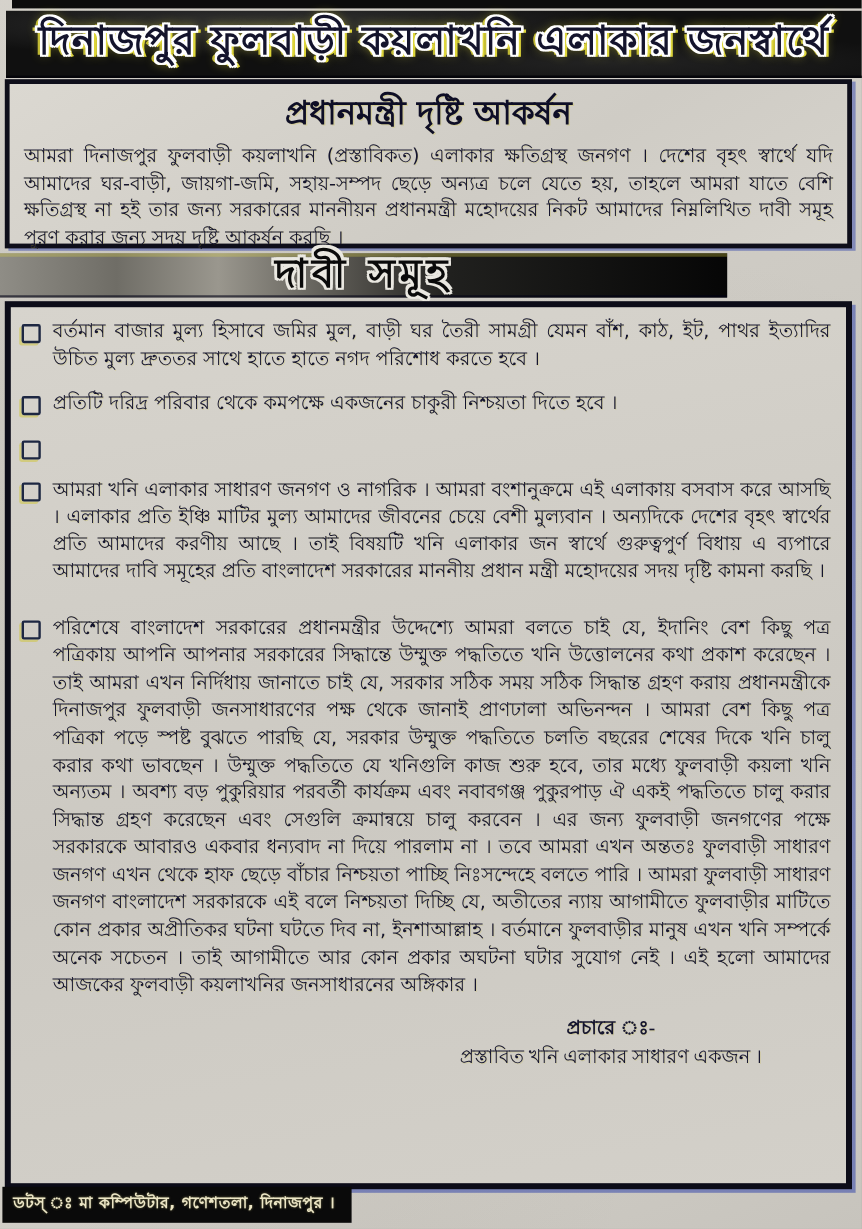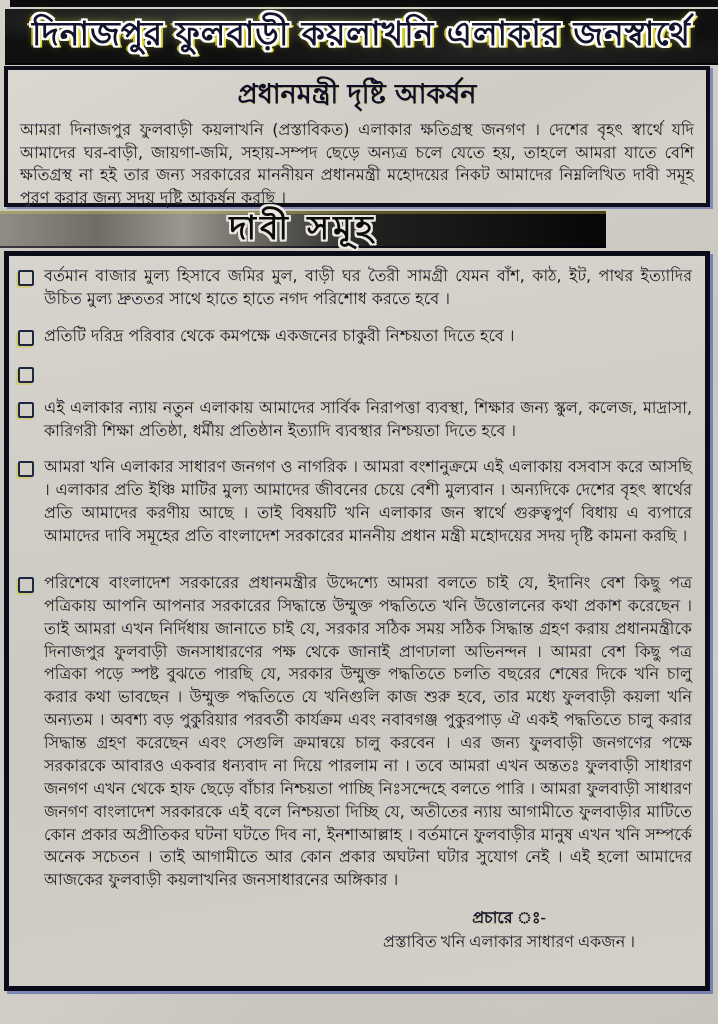--- a/index.html
+++ b/index.html
@@ -136,32 +136,31 @@
       </li>
       <li class="demand-item">
         <span class="checkbox"></span>
         <span class="demand-text">প্রতিটি দরিদ্র পরিবার থেকে কমপক্ষে একজনের চাকুরী নিশ্চয়তা দিতে হবে ।</span>
       </li>
       <li class="demand-item">
         <span class="checkbox"></span>
       </li>
       <li class="demand-item">
         <span class="checkbox"></span>
-        <span class="demand-text">এই এলাকার ন্যায় নতুন এলাকায় আমাদের সার্বিক নিরাপত্তা ব্যবস্থা, শিক্ষার জন্য স্কুল, কলেজ, মাদ্রাসা, কারিগরী শিক্ষা প্রতিষ্ঠা, ধর্মীয় প্রতিষ্ঠান ইত্যাদি ব্যবস্থার নিশ্চয়তা দিতে হবে ।</span>
-      </li>
-      <li class="demand-item">
-        <span class="checkbox"></span>
         <span class="demand-text">আমরা খনি এলাকার সাধারণ জনগণ ও নাগরিক । আমরা বংশানুক্রমে এই এলাকায় বসবাস করে আসছি । এলাকার প্রতি ইঞ্চি মাটির মুল্য আমাদের জীবনের চেয়ে বেশী মুল্যবান । অন্যদিকে দেশের বৃহৎ স্বার্থের প্রতি আমাদের করণীয় আছে । তাই বিষয়টি খনি এলাকার জন স্বার্থে গুরুত্বপুর্ণ বিধায় এ ব্যপারে আমাদের দাবি সমূহের প্রতি বাংলাদেশ সরকারের মাননীয় প্রধান মন্ত্রী মহোদয়ের সদয় দৃষ্টি কামনা করছি ।</span>
       </li>
       <li class="demand-item final">
         <span class="checkbox"></span>
         <span class="demand-text">পরিশেষে বাংলাদেশ সরকারের প্রধানমন্ত্রীর উদ্দেশ্যে আমরা বলতে চাই যে, ইদানিং বেশ কিছু পত্র পত্রিকায় আপনি আপনার সরকারের সিদ্ধান্তে উম্মুক্ত পদ্ধতিতে খনি উত্তোলনের কথা প্রকাশ করেছেন । তাই আমরা এখন নির্দিধায় জানাতে চাই যে, সরকার সঠিক সময় সঠিক সিদ্ধান্ত গ্রহণ করায় প্রধানমন্ত্রীকে দিনাজপুর ফুলবাড়ী জনসাধারণের পক্ষ থেকে জানাই প্রাণঢালা অভিনন্দন । আমরা বেশ কিছু পত্র পত্রিকা পড়ে স্পষ্ট বুঝতে পারছি যে, সরকার উম্মুক্ত পদ্ধতিতে চলতি বছরের শেষের দিকে খনি চালু করার কথা ভাবছেন । উম্মুক্ত পদ্ধতিতে যে খনিগুলি কাজ শুরু হবে, তার মধ্যে ফুলবাড়ী কয়লা খনি অন্যতম । অবশ্য বড় পুকুরিয়ার পরবর্তী কার্যক্রম এবং নবাবগঞ্জ পুকুরপাড় ঐ একই পদ্ধতিতে চালু করার সিদ্ধান্ত গ্রহণ করেছেন এবং সেগুলি ক্রমান্বয়ে চালু করবেন । এর জন্য ফুলবাড়ী জনগণের পক্ষে সরকারকে আবারও একবার ধন্যবাদ না দিয়ে পারলাম না । তবে আমরা এখন অন্ততঃ ফুলবাড়ী সাধারণ জনগণ এখন থেকে হাফ ছেড়ে বাঁচার নিশ্চয়তা পাচ্ছি নিঃসন্দেহে বলতে পারি । আমরা ফুলবাড়ী সাধারণ জনগণ বাংলাদেশ সরকারকে এই বলে নিশ্চয়তা দিচ্ছি যে, অতীতের ন্যায় আগামীতে ফুলবাড়ীর মাটিতে কোন প্রকার অপ্রীতিকর ঘটনা ঘটতে দিব না, ইনশাআল্লাহ । বর্তমানে ফুলবাড়ীর মানুষ এখন খনি সম্পর্কে অনেক সচেতন । তাই আগামীতে আর কোন প্রকার অঘটনা ঘটার সুযোগ নেই । এই হলো আমাদের আজকের ফুলবাড়ী কয়লাখনির জনসাধারনের অঙ্গিকার ।</span>
       </li>
     </ul>
 
     <div class="publisher">
       <div class="pub-label">প্রচারে ঃ-</div>
       <div class="pub-line">প্রস্তাবিত খনি এলাকার সাধারণ একজন ।</div>
     </div>
   </div>
 
+  <div class="credit-strip">
+    <span>ডটস্ ঃ মা কম্পিউটার, গণেশতলা, দিনাজপুর ।</span>
+  </div>
 
 </div>
 
 </body></html>

